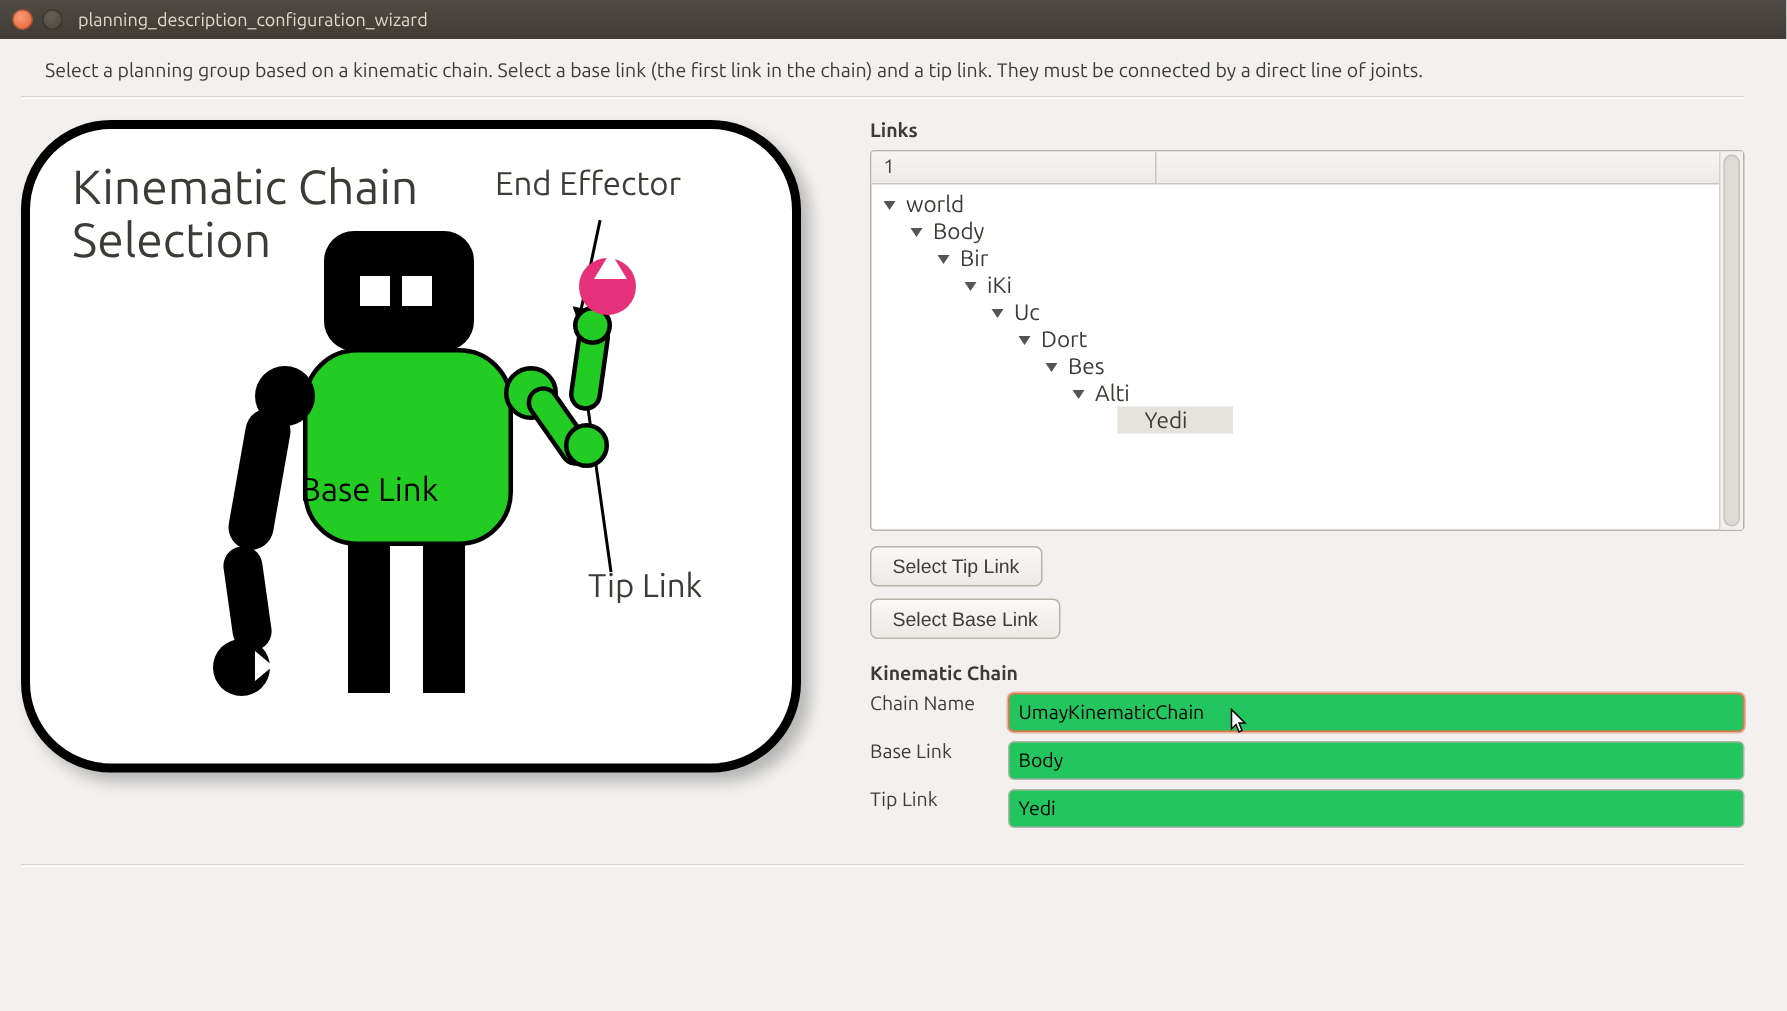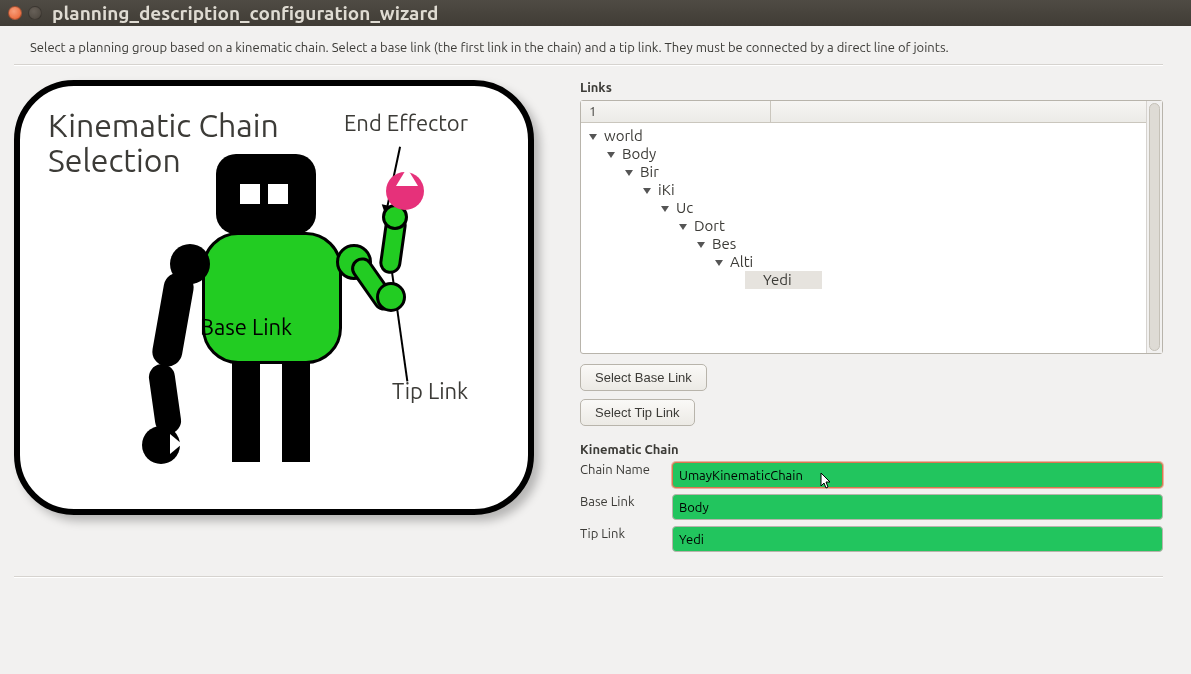--- a/index.html
+++ b/index.html
@@ -15,22 +15,22 @@
   }
 
   
   .titlebar {
     height: 26px;
     background: linear-gradient(#4f4b44, #403c35);
     display: flex;
     align-items: center;
     padding: 0 8px;
     color: #dfdbd2;
-    font-weight: bold;
-    font-size: 19px;
+    font-weight: normal;
+    font-size: 12px;
   }
   .titlebar .buttons {
     display: flex;
     gap: 6px;
     margin-right: 10px;
   }
   .titlebar .btn-close,
   .titlebar .btn-min {
     width: 14px; height: 14px;
     border-radius: 7px;
@@ -74,21 +74,21 @@
     border-radius: 60px;
     position: relative;
     box-shadow: 6px 6px 10px rgba(0,0,0,0.25);
   }
   .illus .title {
     position: absolute; top: 22px; left: 28px;
     font-size: 32px; font-weight: normal;
     line-height: 1.1;
   }
   .illus .label-ee {
-    position: absolute; top: 24px; left: 324px;
+    position: absolute; top: 24px; left: 310px;
     font-size: 22px;
   }
   .illus .label-tip {
     position: absolute; top: 292px; left: 372px;
     font-size: 22px;
   }
   .illus .label-base {
     position: absolute; top: 228px; left: 180px;
     font-size: 22px; color: #000;
   }
@@ -408,24 +408,24 @@
               </li>
             </ul>
           </div>
         </div>
         <div class="tree-scrollbar">
             <div class="thumb"></div>
           </div>
       </div>
 
       <div>
+        <button class="push-btn">Select Tip Link</button>
+      </div>
+      <div>
         <button class="push-btn">Select Base Link</button>
-      </div>
-      <div>
-        <button class="push-btn">Select Tip Link</button>
       </div>
 
       <div class="section-label" style="margin-top:8px;">Kinematic Chain</div>
 
       <div class="form-row">
         <label>Chain Name</label>
         <div class="chain-name-wrap">
           <input class="focused" value="UmayKinematicChain" style="">
           <span class="cursor-img">
             <svg width="14" height="18" viewBox="0 0 14 18">

